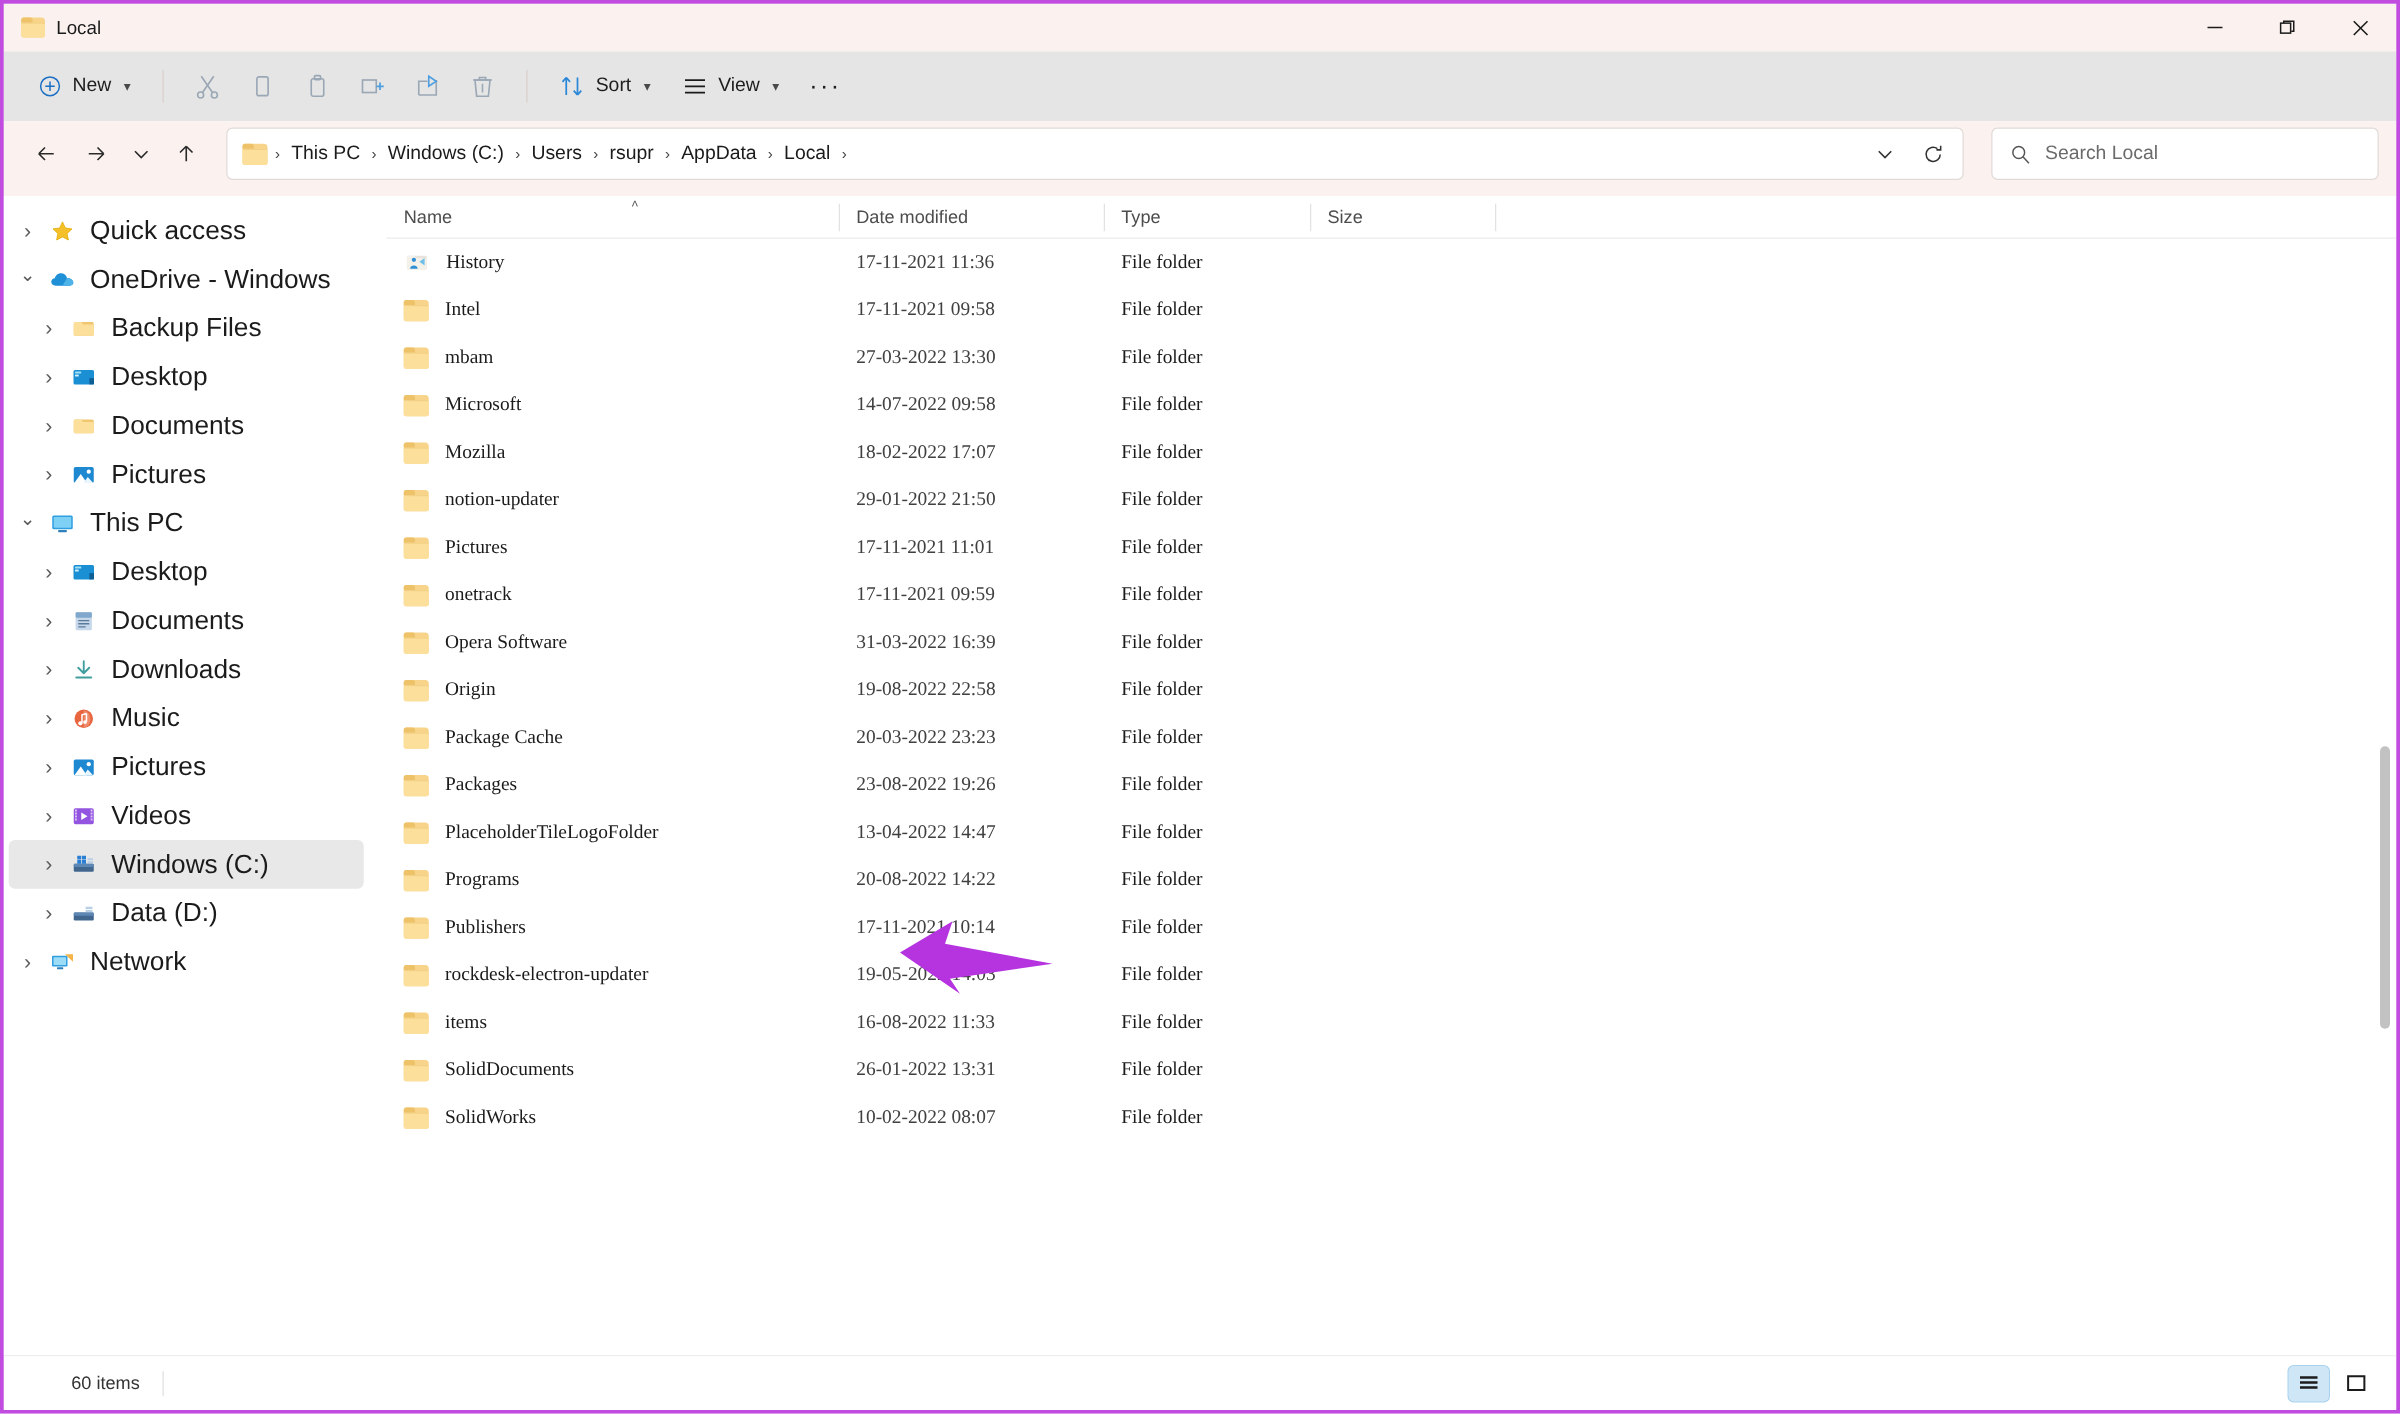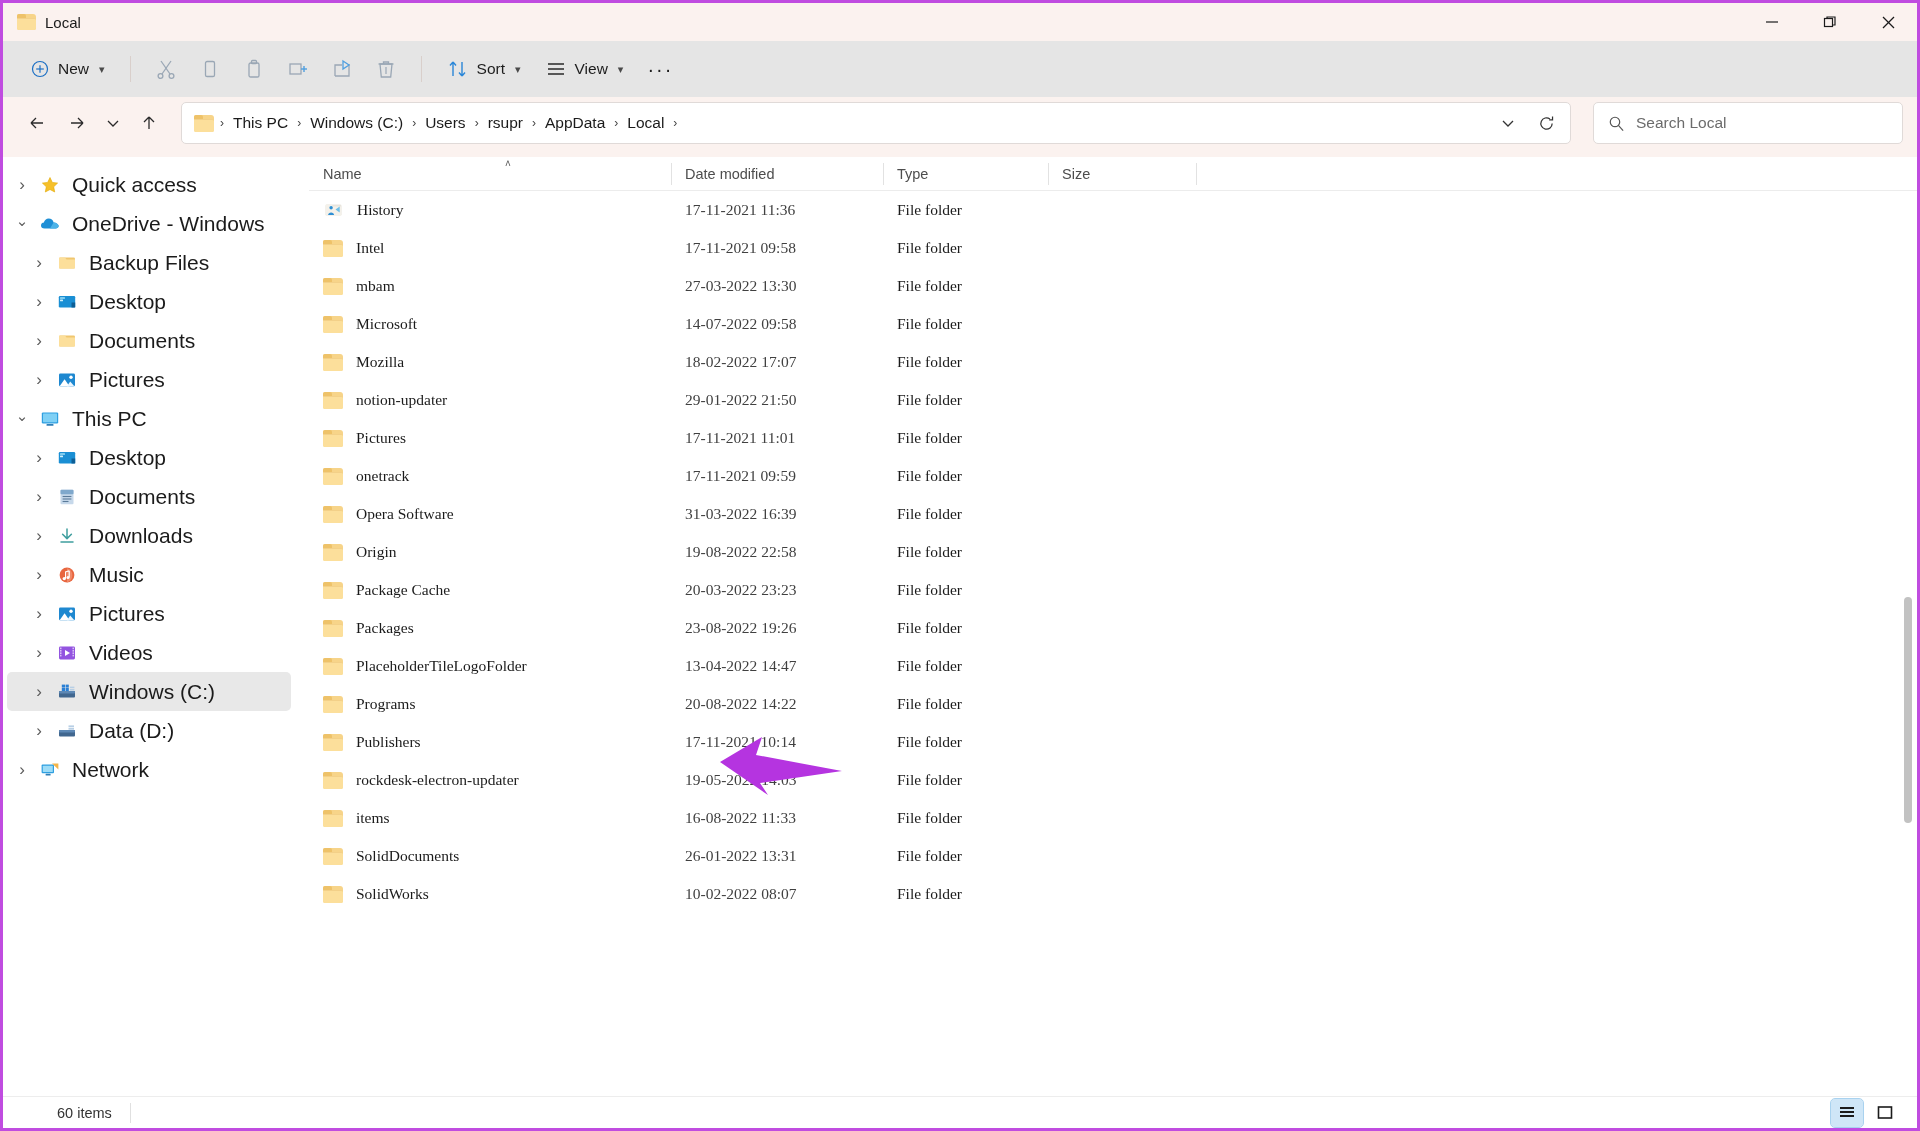--- a/index.html
+++ b/index.html
@@ -169,21 +169,21 @@
   .scrollbar {
     position: absolute; right: 2px; top: 36px; bottom: 4px; width: 14px;
   }
   .sb-thumb {
     position: absolute; left: 3px; width: 8px; border-radius: 4px;
     background: #c2c2c2; top: 404px; height: 226px;
   }
 
   
   .statusbar {
-    height: 32px; flex: none; background: #ffffff;
+    height: 44px; flex: none; background: #ffffff;
     border-top: 1px solid #ededed;
     display: flex; align-items: center; padding: 0 14px;
     position: relative;
   }
   .status-text { font-size: 14.5px; color: #333; padding-left: 40px; }
   .status-sep { width: 1px; height: 20px; background: #e0e0e0; margin-left: 18px; }
   .view-toggles { position: absolute; right: 16px; display: flex; gap: 6px; align-items: center; }
   .vt {
     width: 32px; height: 28px; display: flex; align-items: center; justify-content: center;
     border-radius: 4px;

